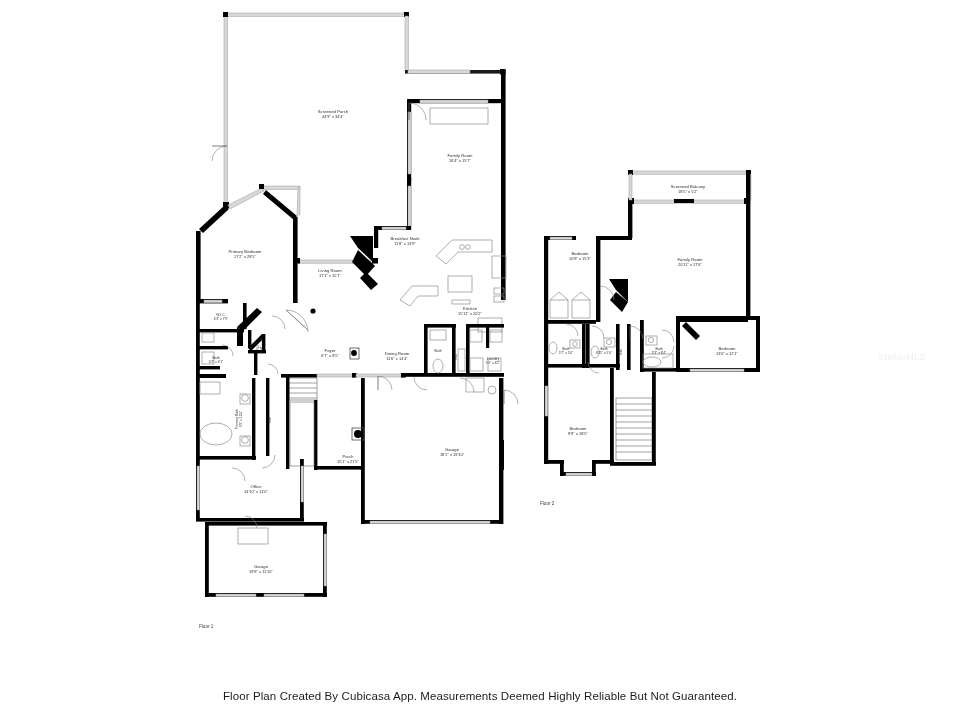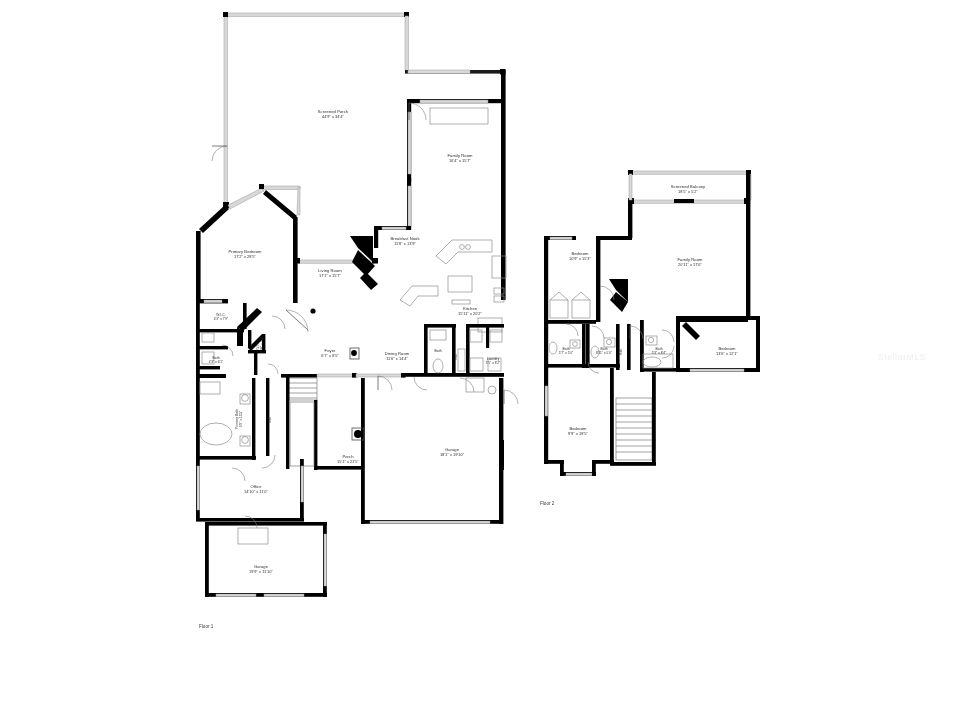--- a/index.html
+++ b/index.html
@@ -500,14 +500,15 @@
           <text class="room-label room-label-sm" x="622" y="352">Hall</text>
         </g>
       </g>
   <g id="floortags-layer">
         <text class="floor-tag" x="199" y="628">Floor 1</text>
         <text class="floor-tag" x="540" y="505">Floor 2</text>
       </g>
 
 </svg>
 
+  <div class="caption">Floor Plan Created By Cubicasa App. Measurements Deemed Highly Reliable But Not Guaranteed.</div>
   <div class="watermark">StellarMLS</div>
 </div>
 
 </body></html>

